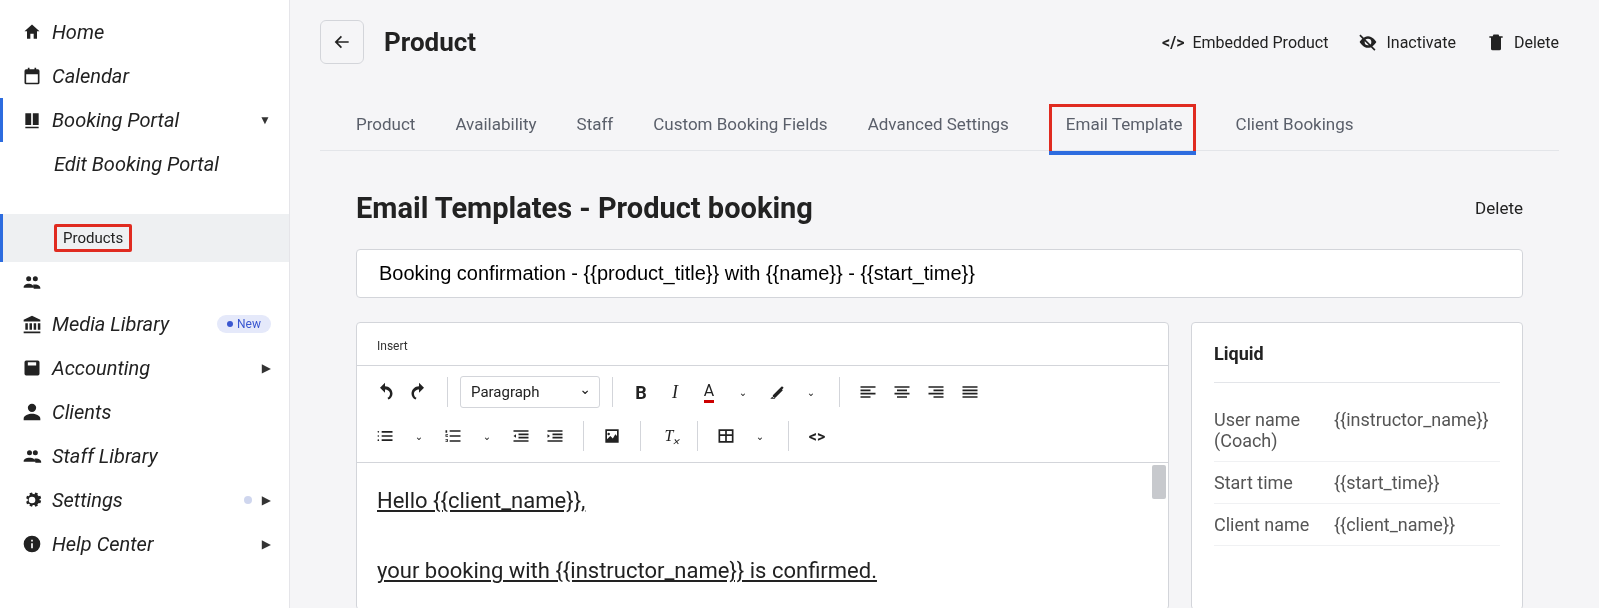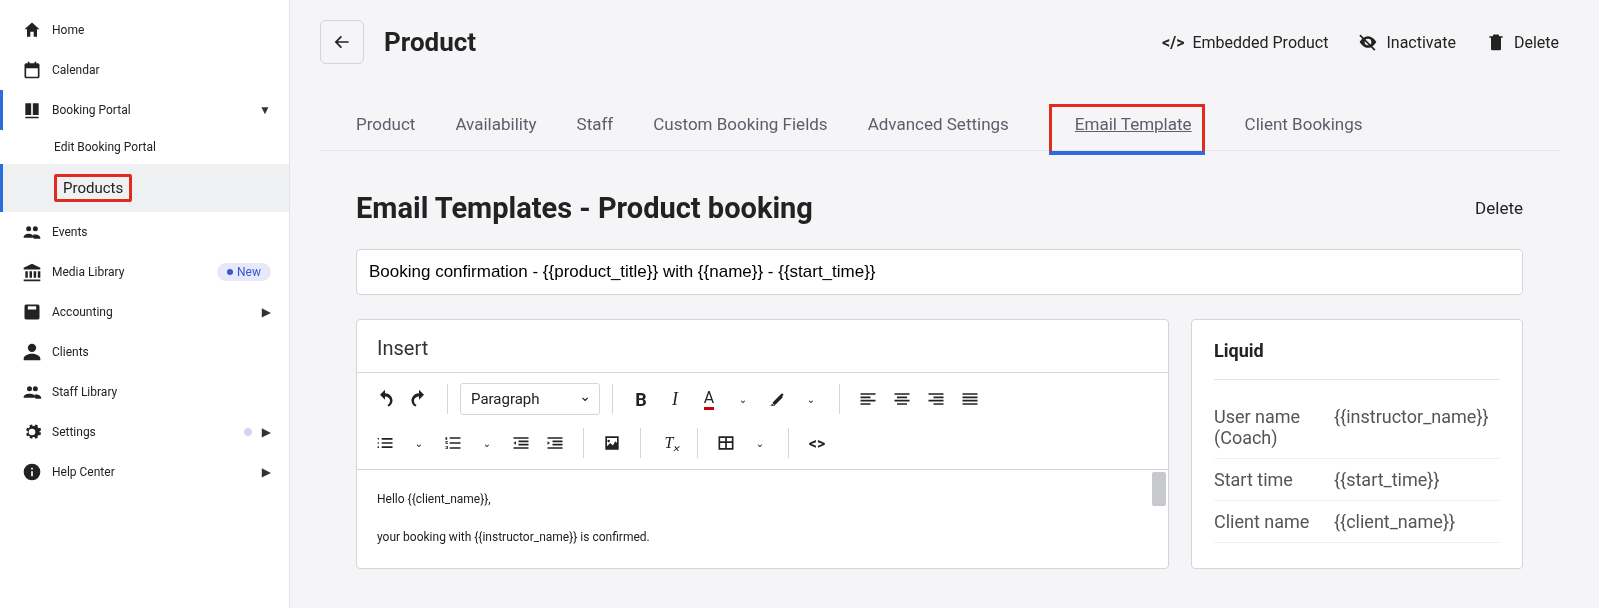--- a/index.html
+++ b/index.html
@@ -29,31 +29,33 @@
     position: relative;
   }
   .nav-item .ic {
     width: 30px;
     display: flex;
     justify-content: flex-start;
     font-size: 18px;
   }
   .nav-item .label {
     flex: 1;
-    font-size: 12px;
+    font-size: 20px;
+    font-style: italic;
   }
   .nav-item .arrow {
     font-size: 12px;
     color: #333;
   }
   .nav-item.sub {
     padding-left: 54px;
   }
   .nav-item.sub.active {
     background: #eef0f2;
+    margin-top: 28px;
   }
   .nav-item.sub.active::before,
   .nav-item.expanded::before {
     content: "";
     position: absolute;
     left: 0; top: 0; bottom: 0;
     width: 3px;
     background: #2d6cdf;
   }
   .badge {
@@ -137,24 +139,23 @@
     font-size: 17px;
     color: #5a5f6a;
   }
   .tab {
     padding: 10px 0 16px 0;
     cursor: pointer;
   }
   .tab.active {
     border: 3px solid #e02b20;
     border-bottom: none;
-    padding: 7px 10px 13px 23px;
+    padding: 7px 10px 13px 14px;
     margin-bottom: -1px;
     position: relative;
-    text-decoration: underline;
   }
   .tab.active::after {
     content: "";
     position: absolute;
     left: -3px; right: -3px; bottom: -4px;
     height: 4px;
     background: #2d6cdf;
   }
 
   
@@ -172,39 +173,39 @@
   }
   .delete-link {
     margin-left: auto;
     font-size: 17px;
     cursor: pointer;
   }
   .subject-input {
     width: 100%;
     border: 1px solid #d3d5da;
     border-radius: 4px;
-    padding: 12px 12px;
-    font-size: 17px;
+    padding: 12px 22px;
+    font-size: 20px;
     background: #fff;
   }
   .editor-row {
     display: flex;
     gap: 22px;
     margin-top: 24px;
   }
   .editor-box {
     flex: 1;
     background: #fff;
     border: 1px solid #d3d5da;
     border-radius: 4px;
     padding: 16px 0 0 0;
   }
   .insert-tab {
     padding: 0 20px 12px 20px;
-    font-size: 20px;
+    font-size: 12px;
     color: #333;
   }
   .toolbar {
     border-top: 1px solid #d3d5da;
     border-bottom: 1px solid #d3d5da;
     padding: 6px 10px;
     display: flex;
     flex-wrap: wrap;
     gap: 2px;
     align-items: center;
@@ -241,23 +242,24 @@
   }
   .tb-select::after {
     content: "⌄";
     position: absolute;
     right: 8px;
     top: 4px;
     font-size: 14px;
   }
   .editor-body {
     padding: 20px 20px;
-    font-size: 12px;
+    font-size: 22px;
     line-height: 1.6;
     position: relative;
+    text-decoration: underline;
   }
   .scroll-thumb {
     position: absolute;
     right: 2px;
     top: 2px;
     width: 14px;
     height: 34px;
     background: #c7c9cd;
     border-radius: 2px;
   }
@@ -323,21 +325,20 @@
   </div>
   <div class="nav-item sub active">
     <span class="highlight-red">Products</span>
   </div>
   <div class="nav-item">
     <span class="ic">
         <svg class="i" viewBox="0 0 24 24">
           <path d="M8 11a3 3 0 100-6 3 3 0 000 6zm8 0a3 3 0 100-6 3 3 0 000 6zM2 19v-1c0-2 3-4 6-4s6 2 6 4v1H2zm12 0v-1c0-1-.4-1.9-1-2.6 1-.3 2-.4 3-.4 3 0 6 2 6 4v1h-8z"></path>
         </svg>
       </span>
-    <span class="label">Events</span>
   </div>
   <div class="nav-item">
     <span class="ic">
         <svg class="i" viewBox="0 0 24 24">
           <path d="M12 2L2 7v2h20V7L12 2zM4 11h3v8H4v-8zm5 0h3v8H9v-8zm5 0h3v8h-3v-8zm5 0h3v8h-3v-8zM2 21h20v2H2z"></path>
         </svg>
       </span>
     <span class="label">Media Library</span>
     <span class="badge">New</span>
   </div>

